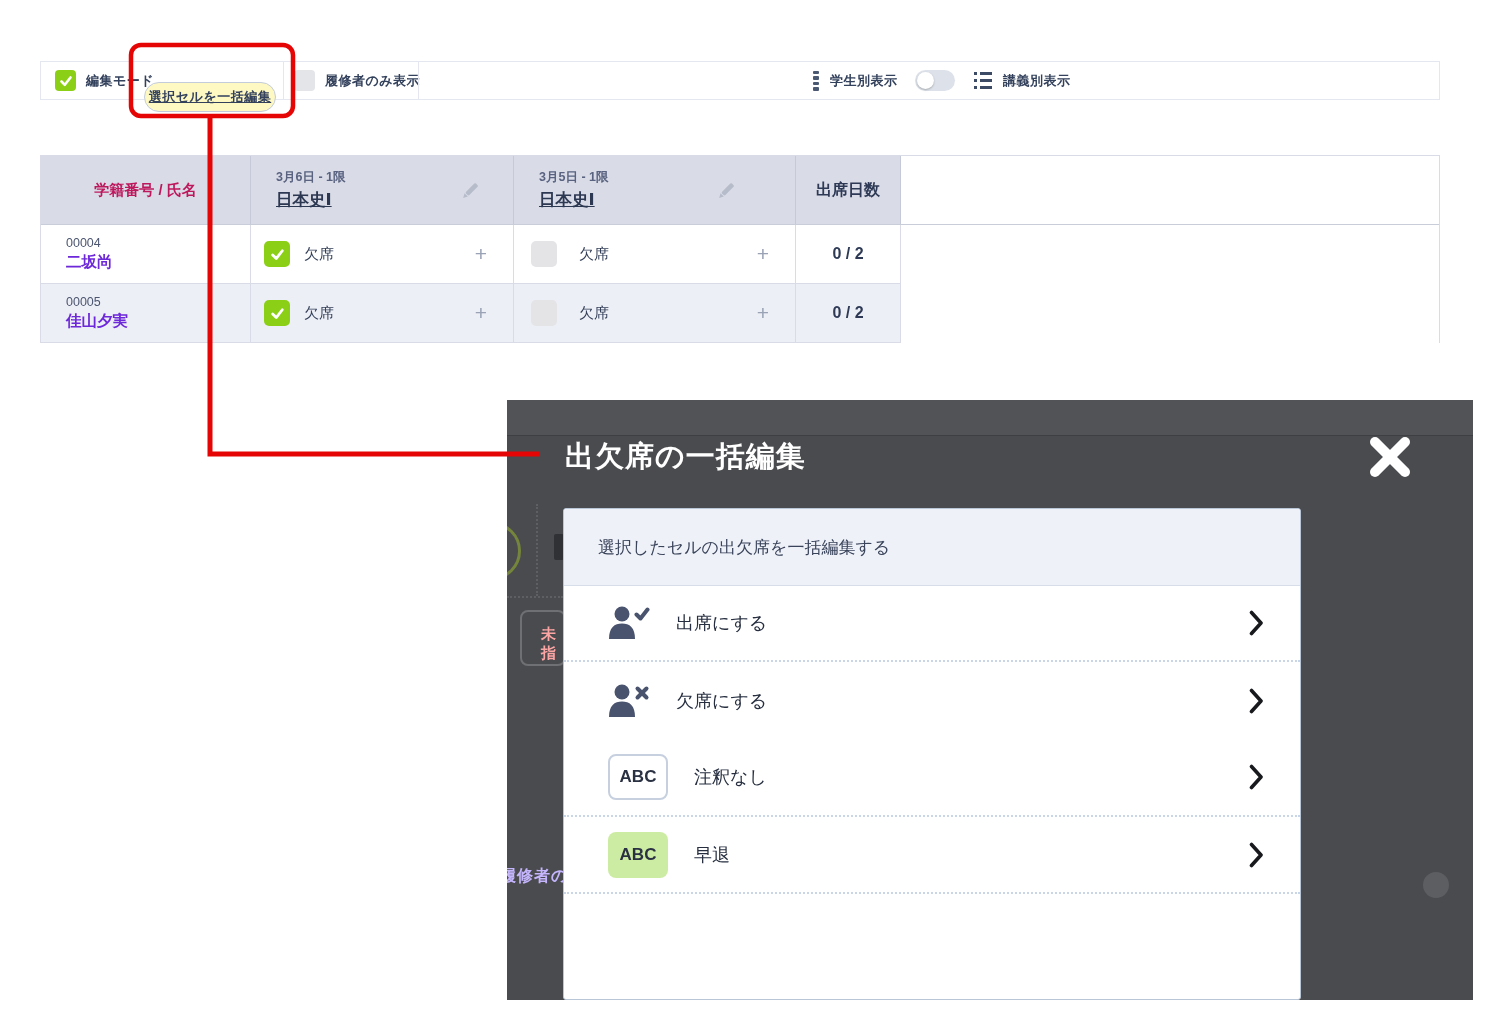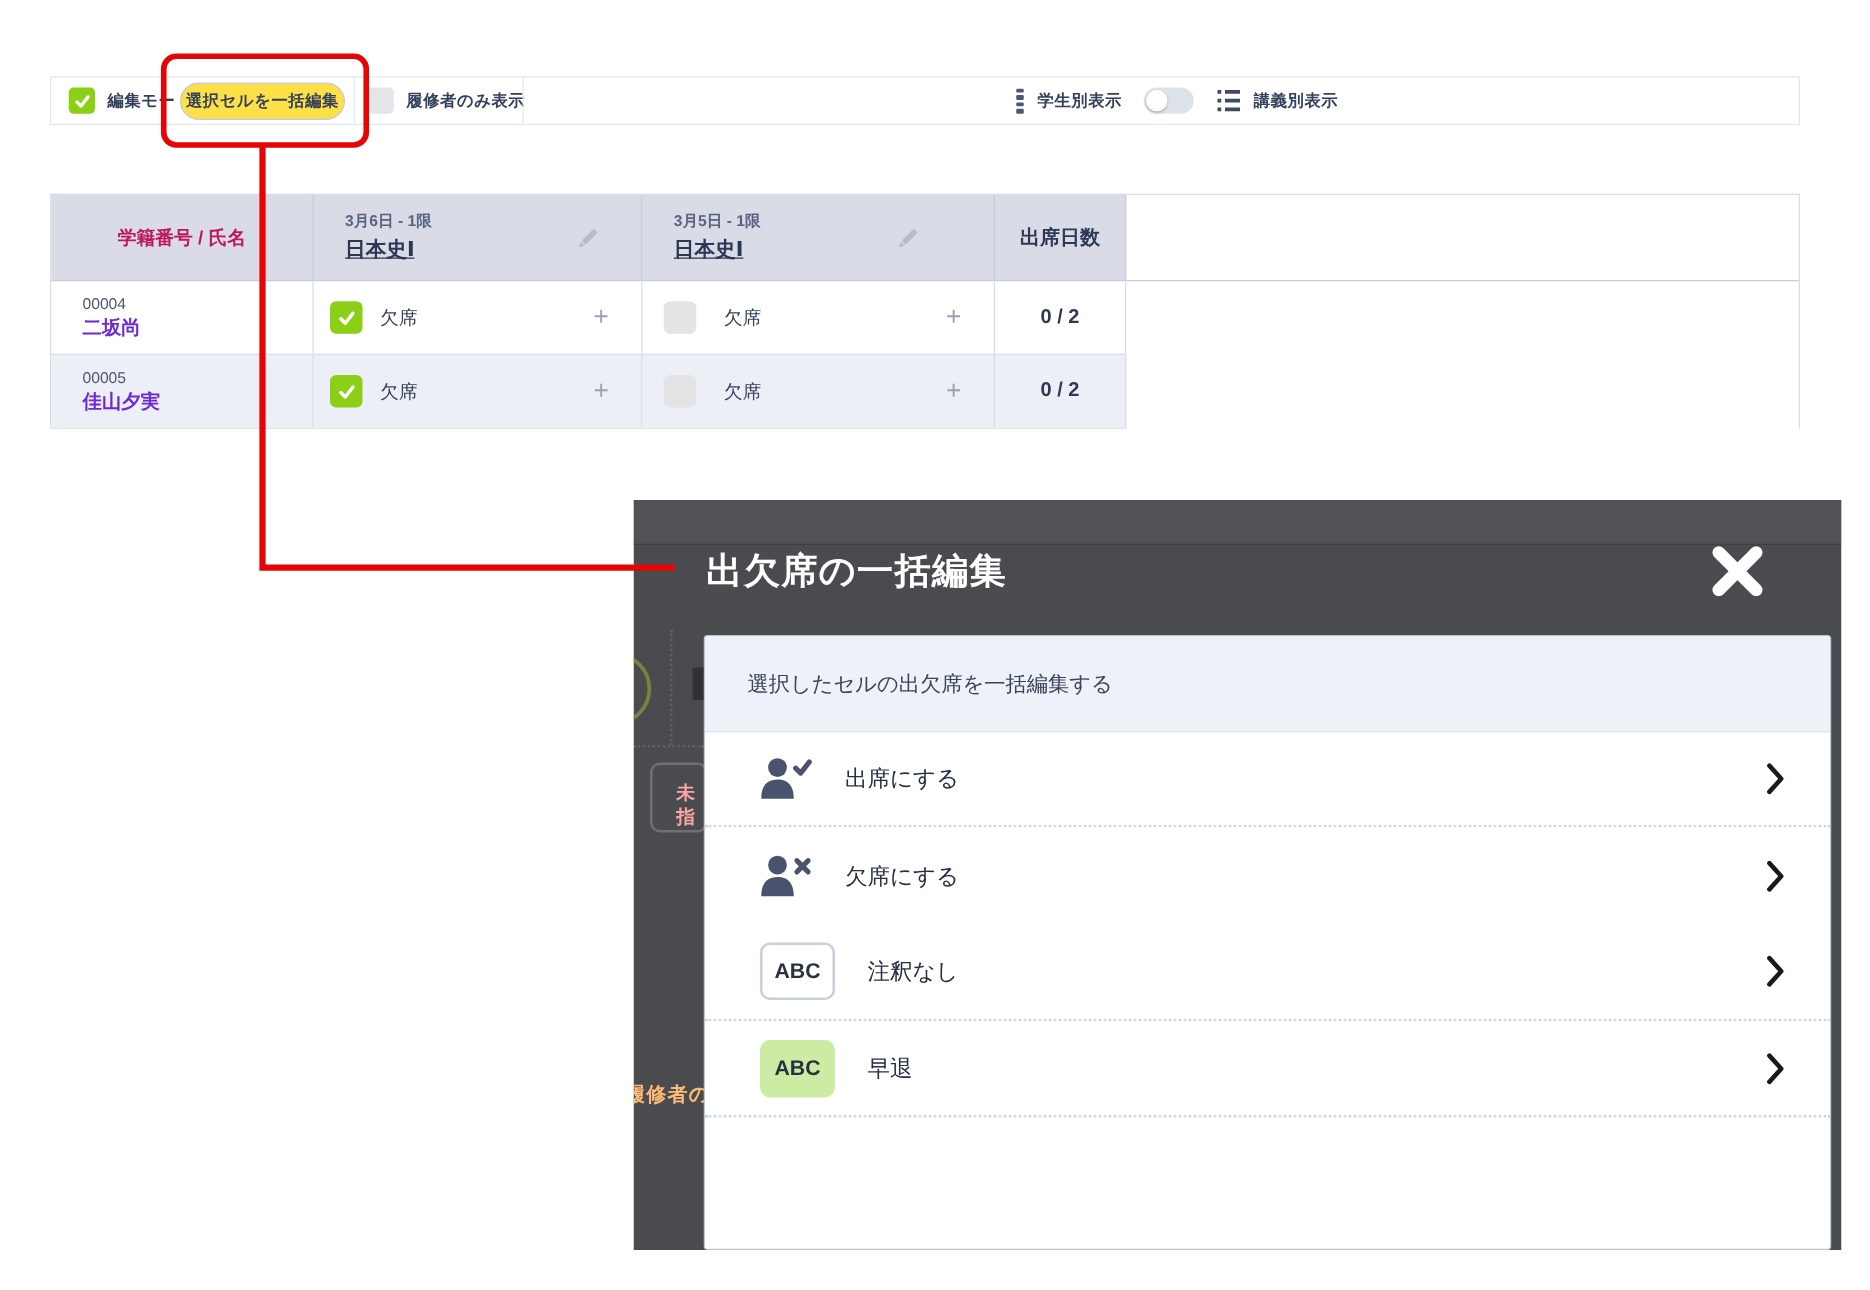--- a/index.html
+++ b/index.html
@@ -8,24 +8,24 @@
   .page { position:relative; width:1496px; height:1032px; background:#fff; overflow:hidden; }
 
   
   .toolbar { position:absolute; left:40px; top:61px; width:1400px; height:39px;
              background:#fff; border:1px solid #e4e7ef; }
   .tb-item { position:absolute; top:0; height:100%; display:flex; align-items:center; }
   .tb-label { font-size:13px; font-weight:bold; color:#33415c; letter-spacing:.5px; }
   .cbx { width:21px; height:21px; border-radius:4px; display:flex; align-items:center; justify-content:center; }
   .cbx.on  { background:#8ccf17; }
   .cbx.off { background:#e4e5e8; }
-  .pill { position:absolute; left:103px; top:4px; height:30px; width:132px;
-          border:1px solid #c3ccdb; border-radius:15px; background:#fde047;
+  .pill { position:absolute; left:103px; top:20px; height:30px; width:132px;
+          border:1px solid #c3ccdb; border-radius:15px; background:#fef9c3;
           display:flex; align-items:center; justify-content:center;
-          font-size:13px; font-weight:bold; color:#33415c; letter-spacing:.5px; }
+          font-size:13px; font-weight:bold; color:#33415c; letter-spacing:.5px;text-decoration:underline; }
   .tb-div { position:absolute; top:0; width:1px; height:100%; background:#e4e7ef; }
   .toggle { position:relative; width:40px; height:21px; border-radius:11px; background:#dde2ea; }
   .toggle .knob { position:absolute; left:2px; top:2px; width:17px; height:17px; border-radius:50%;
                   background:#fff; box-shadow:0 1px 2px rgba(0,0,0,.25); }
   .grip { display:flex; flex-direction:column; gap:2px; }
   .grip i { display:block; width:6px; height:3.5px; background:#4b5872; border-radius:1px; }
   .licon { display:flex; flex-direction:column; gap:3.5px; }
   .licon i { display:flex; align-items:center; gap:3px; }
   .licon i b { width:3.5px; height:3.5px; background:#3c4a66; }
   .licon i s { display:block; width:12px; height:3px; background:#3c4a66; }
@@ -72,28 +72,28 @@
                     background:#525356; border-bottom:1px solid #3e3f42; }
   .ghost-circle { position:absolute; left:-44px; top:122px; width:58px; height:58px;
                   border:3px solid #75853b; border-radius:50%; }
   .ghost-vdot { position:absolute; left:29px; top:104px; height:92px; border-left:2px dotted #5e5f62; }
   .ghost-glyph { position:absolute; left:47px; top:134px; width:10px; height:26px; background:#303134; border-radius:2px; }
   .ghost-hdot { position:absolute; left:0; top:196px; width:56px; border-top:2px dotted #5e5f62; }
   .ghost-box { position:absolute; left:13px; top:210px; width:46px; height:56px;
                border:2px solid #6f7073; border-radius:8px; padding:13px 0 0 19px;
                font-size:15px; font-weight:bold; color:#fca5a5; }
   .ghost-enrolled { position:absolute; left:-7px; top:466px; font-size:16px; font-weight:bold;
-                    color:#fdba74; letter-spacing:1px; white-space:nowrap; }
+                    color:#c4b5fd; letter-spacing:1px; white-space:nowrap; }
   .ghost-toggle { position:absolute; left:916px; top:472px; width:26px; height:26px;
                   border-radius:50%; background:#5d5e61; }
   .mtitle { position:absolute; left:58px; top:37px; font-size:29px; font-weight:bold;
             color:#ffffff; letter-spacing:1px; }
   .mclose { position:absolute; left:862px; top:36px; width:42px; height:42px; cursor:pointer; }
 
-  .panel { position:absolute; left:56px; top:108px; width:902px; height:492px;
+  .panel { position:absolute; left:56px; top:108px; width:738px; height:492px;
            background:#ffffff; border:1px solid #b9c6d8; border-radius:3px; overflow:hidden; }
   .sec-header { background:#eef1f8; border-bottom:1px solid #d8dee9;
                 display:flex; align-items:center; padding-left:34px;
                 font-size:17px; color:#39435a; }
   .sec-header.h1 { height:77px; }
   .sec-header.h2 { height:75px; border-top:1px solid #d8dee9; }
   .menu-row { display:flex; align-items:center; padding-left:44px; background:#fff;
               border-bottom:2px dotted #c9d6e8; cursor:pointer; }
   .menu-row.r1 { height:76px; border-bottom:2px dotted #c9d6e8; }
   .menu-row.r2 { height:77px; border-bottom:none; }

